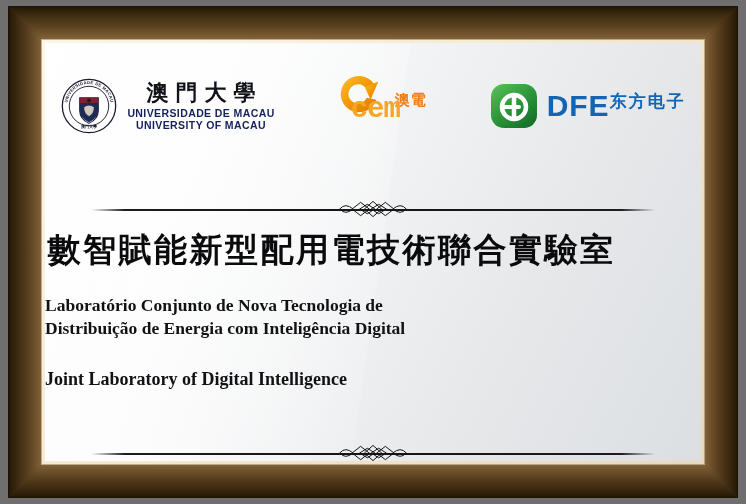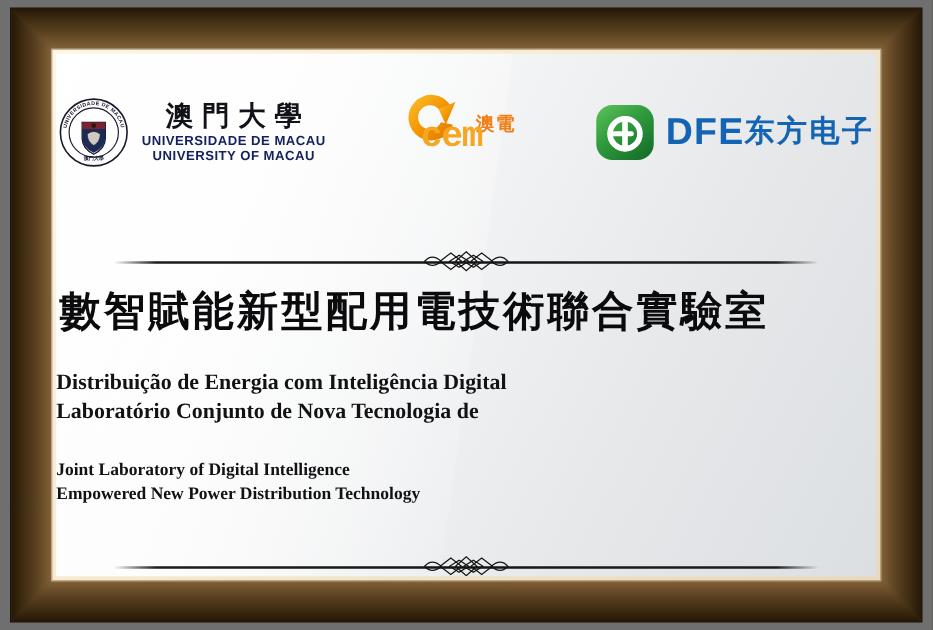--- a/index.html
+++ b/index.html
@@ -208,22 +208,22 @@
   }
   .dfe-abbr {
     font-family: "Liberation Sans", sans-serif;
     font-size: 30px;
     font-weight: 700;
     color: #1464b4;
     letter-spacing: 1px;
     line-height: 1;
   }
   .dfe-cn {
-    font-family: Liberation Sans, sans-serif;
-    font-size: 24px;
+    font-family: Liberation Mono, monospace;
+    font-size: 17px;
     font-weight: 700;
     color: #1464b4;
     letter-spacing: 2px;
     line-height: 1;
     margin-top: 3px;
   }
 
   
   .ornament-rule {
     position: absolute;
@@ -272,21 +272,21 @@
     margin-top: 24px;
     font-family: "Liberation Serif", serif;
     font-size: 17.5px;
     font-weight: 700;
     color: #121214;
     line-height: 1.32;
   }
   .title-en {
     margin-top: 28px;
     font-family: "Liberation Serif", serif;
-    font-size: 14px;
+    font-size: 18px;
     font-weight: 700;
     color: #121214;
     line-height: 1.32;
   }
 </style>
 </head>
 <body>
 
 <div class="plaque-wrap">
 
@@ -385,26 +385,25 @@
                 <path d="M52 22 L68 12 L84 22 L68 32 Z"></path>
                 <path d="M108 22 L92 12 L76 22 L92 32 Z"></path>
               </g>
             </svg>
           </div>
         </div>
 
         <div class="titles">
           <div class="title-cn">數智賦能新型配用電技術聯合實驗室</div>
           <div class="title-pt">
+            <div>Laboratório Conjunto de Nova Tecnologia de</div>
             <div>Distribuição de Energia com Inteligência Digital</div>
-            <div>Laboratório Conjunto de Nova Tecnologia de</div>
           </div>
           <div class="title-en">
             <div>Joint Laboratory of Digital Intelligence</div>
-            <div>Empowered New Power Distribution Technology</div>
           </div>
         </div>
 
         <div class="ornament-rule ornament-bottom">
           <div class="rule-line"></div>
           <div class="knot">
             <svg viewBox="0 0 160 44" width="76" height="22">
               <g fill="none" stroke="#151515" stroke-width="2.1">
                 <path d="M10 22 Q22 8 38 22 Q22 36 10 22 Z"></path>
                 <path d="M150 22 Q138 8 122 22 Q138 36 150 22 Z"></path>

